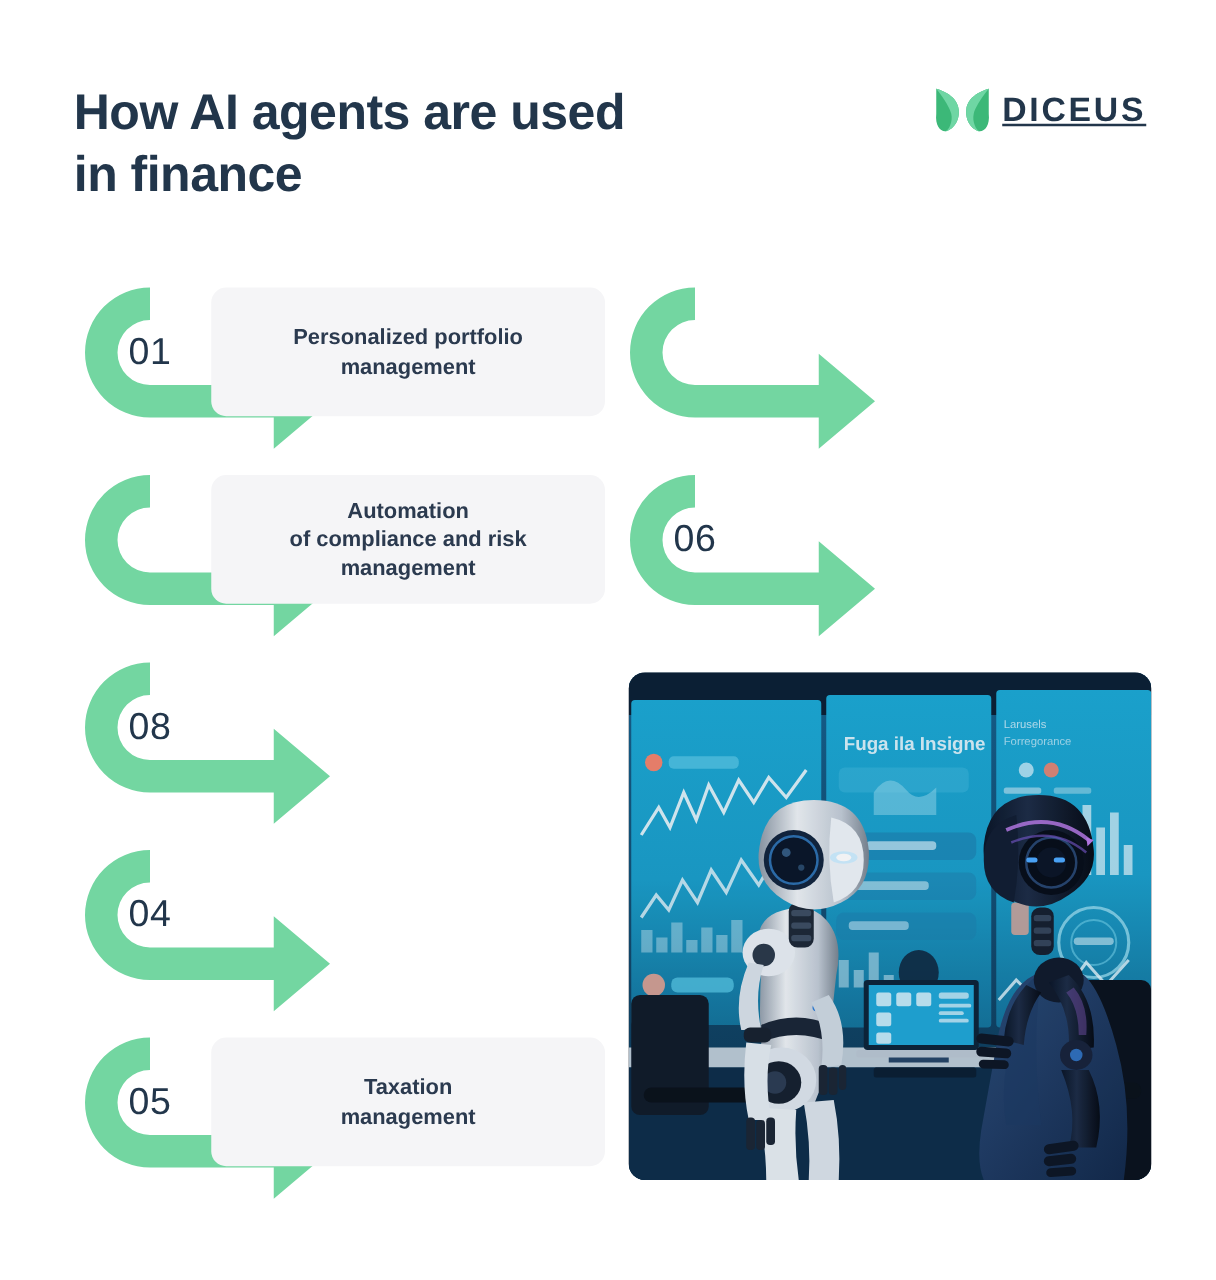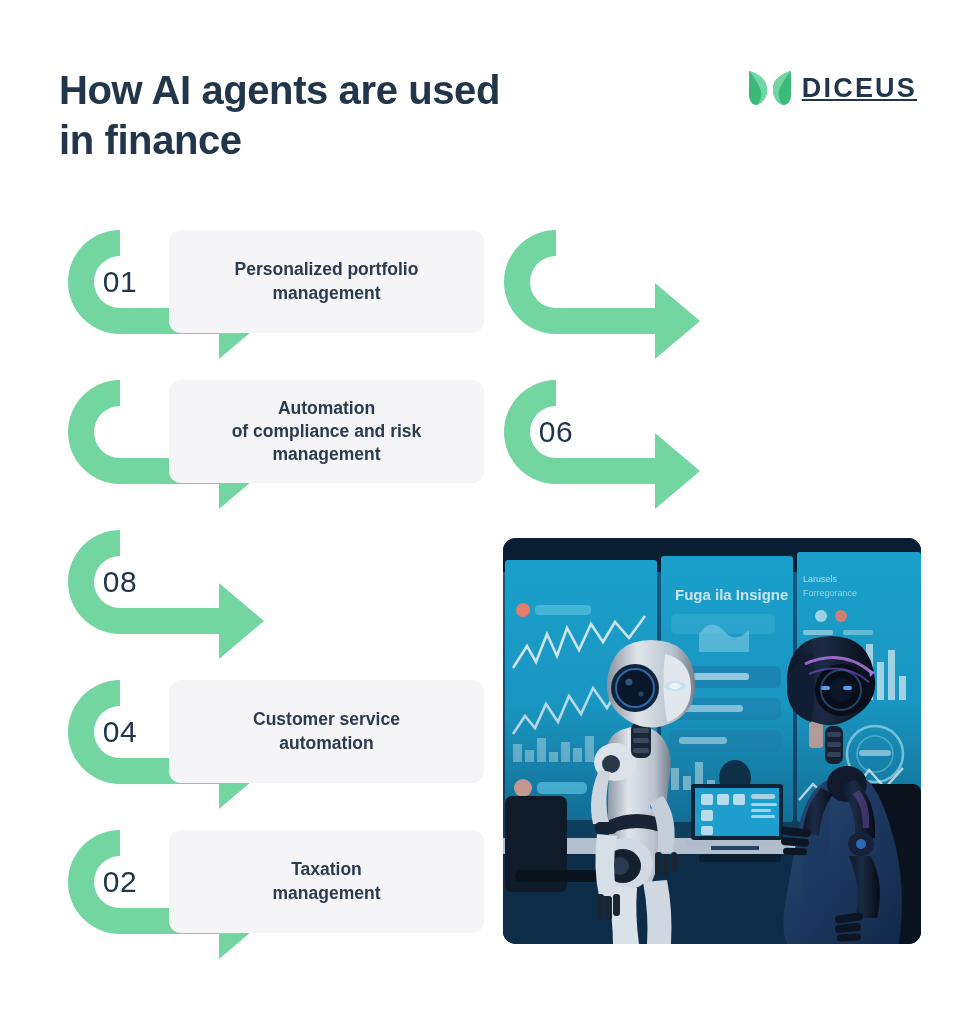--- a/index.html
+++ b/index.html
@@ -186,35 +186,31 @@
       <div class="step">
         <div class="step-graphic"><svg viewBox="0 0 210 144">
             <path d="M61 3 A52 52 0 1 0 61 107 L61 107 L160 107 L160 132 L205 94 L160 56 L160 81 L61 81 A26 26 0 1 1 61 29 Z" fill="#73d6a1"></path>
           </svg></div>
         <div class="step-number">08</div>
       </div>
       <div class="step">
         <div class="step-graphic"><svg viewBox="0 0 210 144">
             <path d="M61 3 A52 52 0 1 0 61 107 L61 107 L160 107 L160 132 L205 94 L160 56 L160 81 L61 81 A26 26 0 1 1 61 29 Z" fill="#73d6a1"></path>
           </svg></div>
-        <div class="step-panel">
-          <div class="step-label">Customer service
-automation</div>
-        </div>
         <div class="step-number">04</div>
       </div>
       <div class="step">
         <div class="step-graphic"><svg viewBox="0 0 210 144">
             <path d="M61 3 A52 52 0 1 0 61 107 L61 107 L160 107 L160 132 L205 94 L160 56 L160 81 L61 81 A26 26 0 1 1 61 29 Z" fill="#73d6a1"></path>
           </svg></div>
         <div class="step-panel">
           <div class="step-label">Taxation
 management</div>
         </div>
-        <div class="step-number">02</div>
+        <div class="step-number">05</div>
       </div>
     </div>
 
   <div class="col" id="col-right">
       <div class="step">
         <div class="step-graphic"><svg viewBox="0 0 210 144">
             <path d="M61 3 A52 52 0 1 0 61 107 L61 107 L160 107 L160 132 L205 94 L160 56 L160 81 L61 81 A26 26 0 1 1 61 29 Z" fill="#73d6a1"></path>
           </svg></div>
       </div>
       <div class="step">

